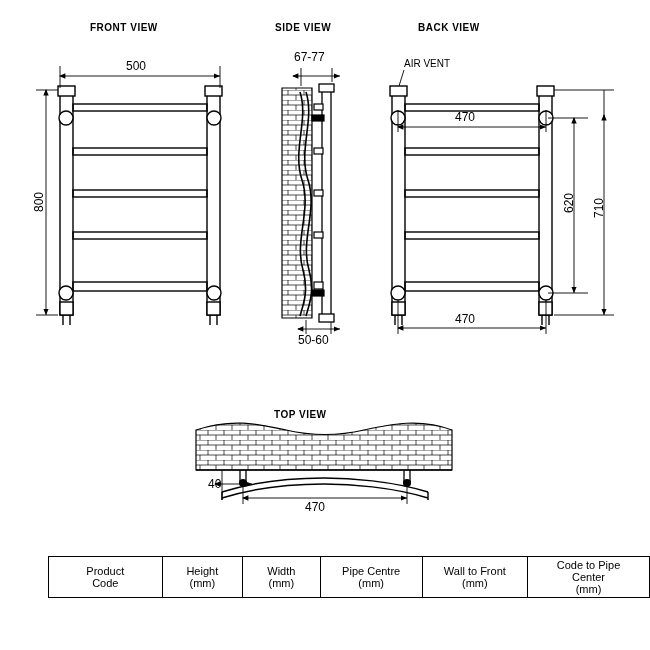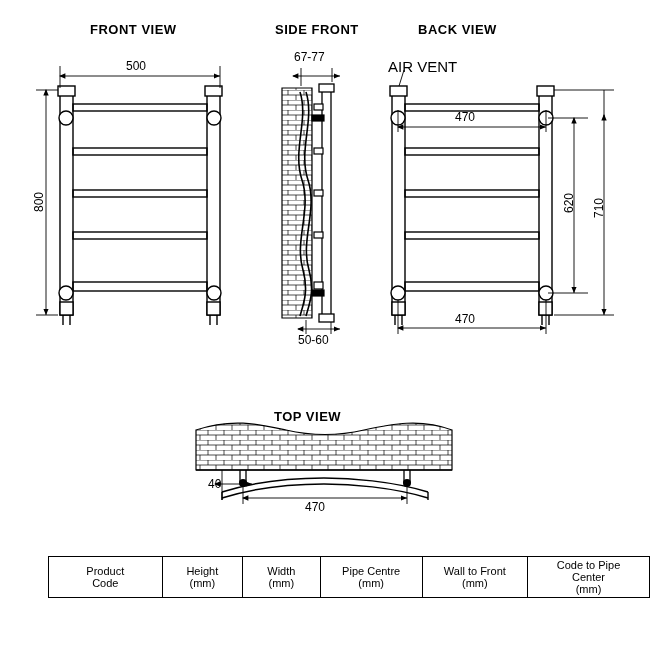--- a/index.html
+++ b/index.html
@@ -1,18 +1,18 @@
 <!DOCTYPE html>
 <html><head>
 <meta charset="utf-8">
 <style>
   html,body{margin:0;padding:0;background:#ffffff;}
   body{width:650px;height:650px;overflow:hidden;font-family:"Liberation Sans",sans-serif;color:#000;}
   #root{position:relative;width:650px;height:650px;}
-  .lbl{position:absolute;font-size:13px;font-weight:bold;letter-spacing:.5px;white-space:nowrap;}
+  .lbl{position:absolute;font-size:10px;font-weight:bold;letter-spacing:.5px;white-space:nowrap;}
   .dim{position:absolute;font-size:12px;white-space:nowrap;}
   .dim.rot{transform-origin:center center;transform:rotate(-90deg);}
   svg{position:absolute;left:0;top:0;}
   table{position:absolute;left:48px;top:556px;border-collapse:collapse;}
   td,th{border:1px solid #000;font-size:11px;text-align:center;padding:2px 16px;font-weight:normal;}
   .hdr{height:34px;}
   .val{height:24px;}
   .sub{font-size:11px;}
 </style>
 </head>
@@ -163,31 +163,31 @@
     <g stroke="#000" stroke-width="0.9" fill="none">
       <line x1="222" y1="470" x2="222" y2="500"></line>
       <line x1="243" y1="486" x2="243" y2="504"></line>
       <line x1="407" y1="486" x2="407" y2="504"></line>
       <line x1="215" y1="484" x2="252" y2="484" marker-start="url(#arS)" marker-end="url(#ar)"></line>
       <line x1="243" y1="498" x2="407" y2="498" marker-start="url(#arS)" marker-end="url(#ar)"></line>
     </g>
   </svg>
 
   <div class="lbl" style="left:90px;top:22px;">FRONT VIEW</div>
-  <div class="lbl" style="left:275px;top:22px;">SIDE FRONT</div>
+  <div class="lbl" style="left:275px;top:22px;">SIDE VIEW</div>
   <div class="lbl" style="left:418px;top:22px;">BACK VIEW</div>
   <div class="lbl" style="left:274px;top:409px;">TOP VIEW</div>
 
   <div class="dim" style="left:126px;top:59px;">500</div>
   <div class="dim rot" style="left:24px;top:195px;width:30px;text-align:center;">800</div>
 
   <div class="dim" style="left:294px;top:50px;">67-77</div>
   <div class="dim" style="left:298px;top:333px;">50-60</div>
 
-  <div class="dim" style="left:388px;top:58px;font-size:15px;">AIR VENT</div>
+  <div class="dim" style="left:404px;top:58px;font-size:10px;">AIR VENT</div>
   <div class="dim" style="left:455px;top:110px;">470</div>
   <div class="dim" style="left:455px;top:312px;">470</div>
   <div class="dim rot" style="left:554px;top:196px;width:30px;text-align:center;">620</div>
   <div class="dim rot" style="left:584px;top:201px;width:30px;text-align:center;">710</div>
 
   <div class="dim" style="left:208px;top:477px;">40</div>
   <div class="dim" style="left:305px;top:500px;">470</div>
 
   <table>
     <tbody>

